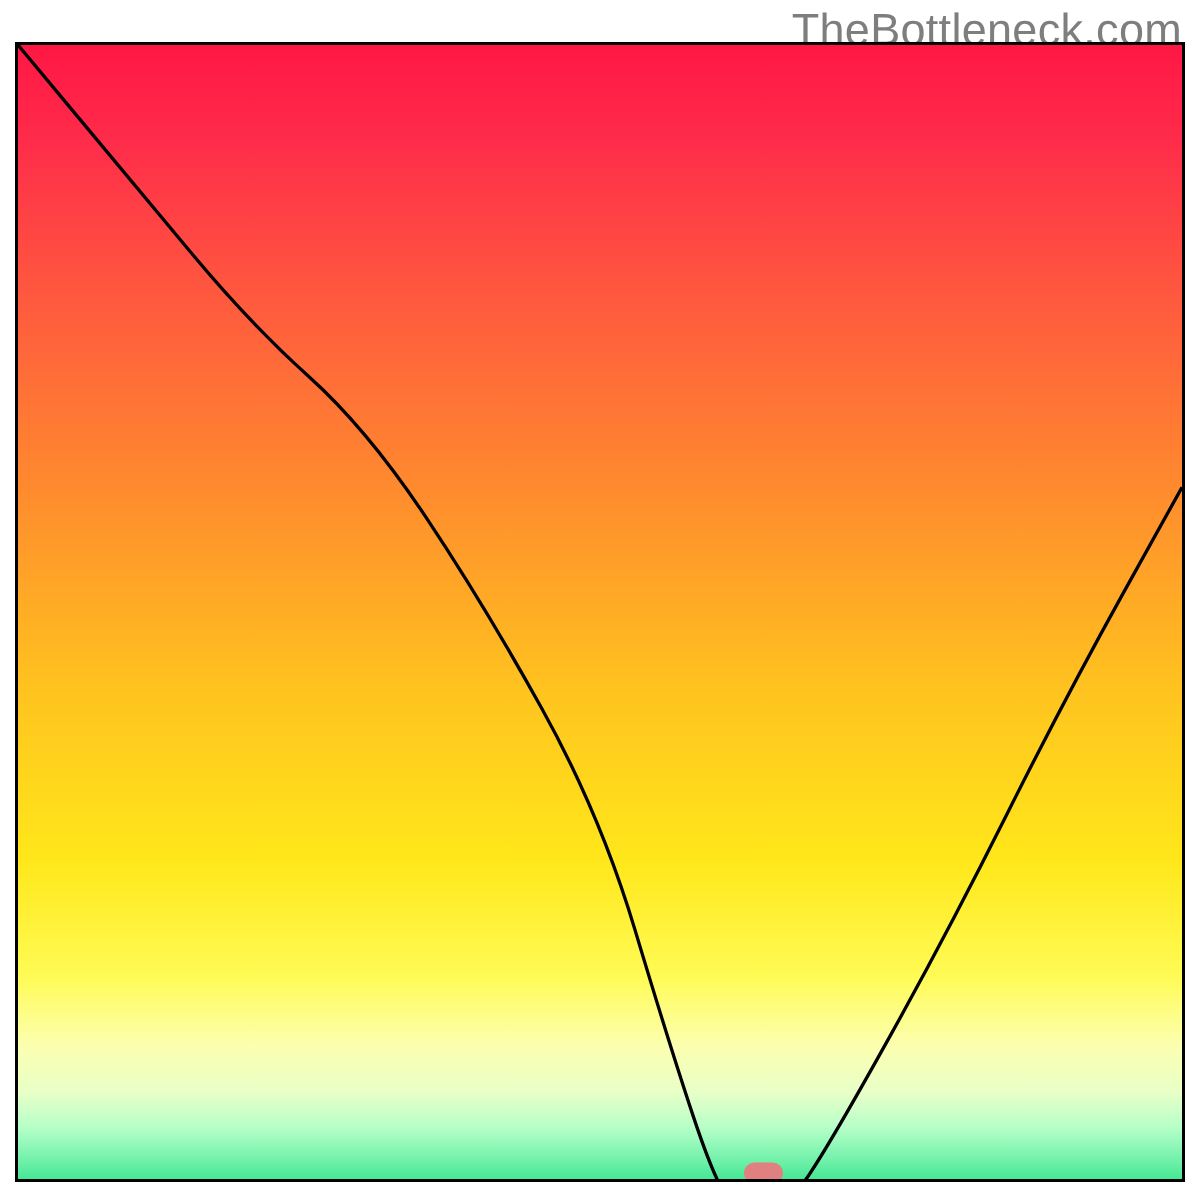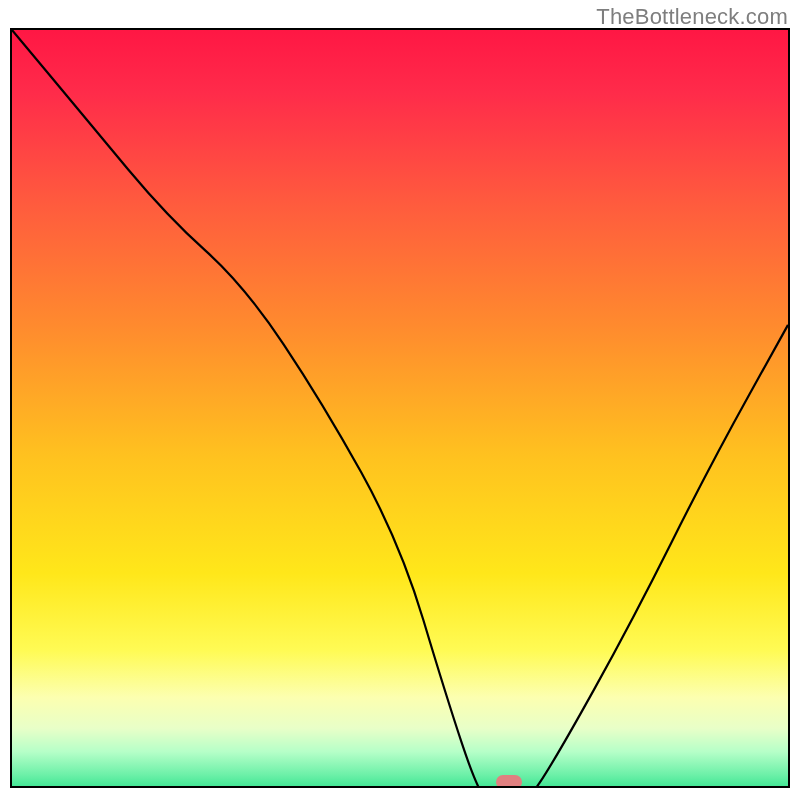--- a/index.html
+++ b/index.html
@@ -22,21 +22,21 @@
     overflow: hidden;
   }
   .gradient-bg {
     position: absolute;
     inset: 0;
   }
   .watermark {
     position: absolute;
     top: 4px;
     right: 12px;
-    font-size: 22px;
+    font-size: 30px;
     font-weight: 400;
     color: #7e7e7e;
     letter-spacing: 0.2px;
   }
   svg.curve {
     position: absolute;
     inset: 0;
   }
   .marker {
     position: absolute;

